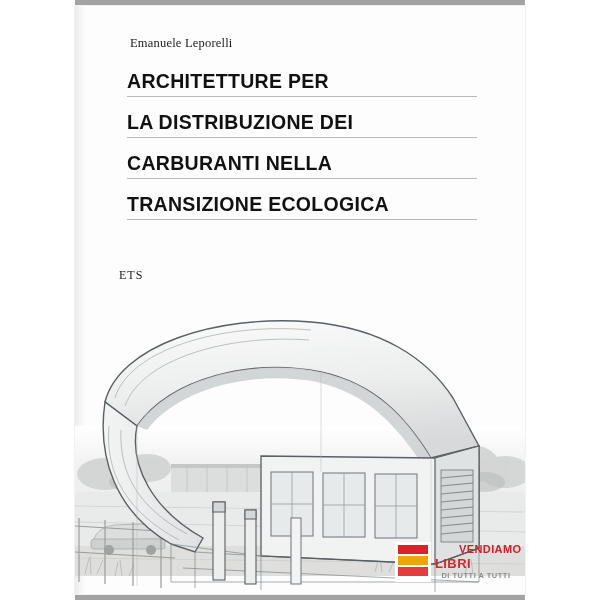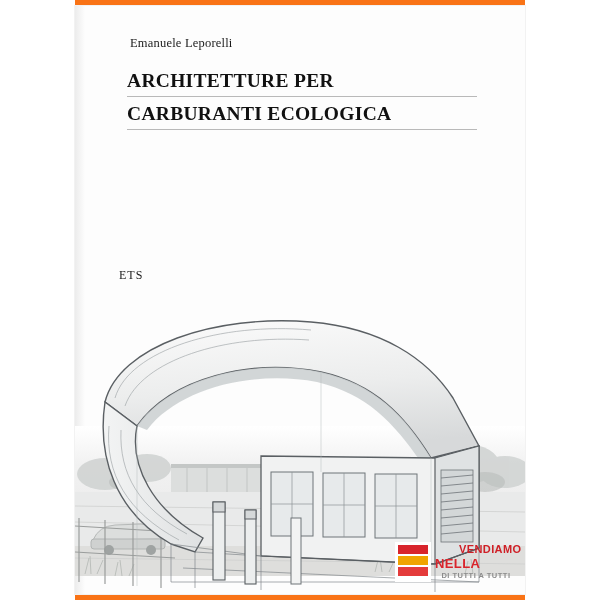--- a/index.html
+++ b/index.html
@@ -10,21 +10,21 @@
   body {
     width: 600px;
     height: 600px;
     font-family: "Liberation Sans", sans-serif;
     overflow: hidden;
   }
   .page {
     position: relative;
     width: 600px;
     height: 600px;
-    background: #f97316;
+    background: #a3a3a3;
   }
   
   .cover {
     position: absolute;
     left: 75px;
     top: 6px;
     width: 450px;
     height: 588px;
     background: #fdfdfd;
     overflow: hidden;
@@ -48,29 +48,29 @@
     color: #1a1a1a;
     letter-spacing: 0.2px;
   }
   .title-block {
     position: absolute;
     left: 52px;
     top: 62px;
     width: 350px;
   }
   .title-line {
-    font-family: Liberation Serif, serif;
+    font-family: Liberation Sans, sans-serif;
     font-weight: bold;
     font-size: 19.5px;
     line-height: 26px;
     letter-spacing: 0.3px;
     color: #111111;
     border-bottom: 1px solid #b9b9b9;
     padding-bottom: 2px;
-    margin-bottom: 4px;
+    margin-bottom: 12px;
     white-space: nowrap;
   }
   .subtitle {
     position: absolute;
     left: 54px;
     top: 196px;
     width: 330px;
     font-family: "Liberation Serif", serif;
     font-size: 11.5px;
     line-height: 16px;
@@ -167,21 +167,23 @@
   <div class="left-gutter"></div>
   <div class="right-gutter"></div>
 
   <div class="cover">
     <div class="spine"></div>
 
     <div class="author">Emanuele Leporelli</div>
 
     <div class="title-block">
       <div class="title-line">ARCHITETTURE PER</div>
-      <div class="title-line">CARBURANTI ECOLOGICA</div>
+      <div class="title-line">LA DISTRIBUZIONE DEI</div>
+      <div class="title-line">CARBURANTI NELLA</div>
+      <div class="title-line">TRANSIZIONE ECOLOGICA</div>
     </div>
 
     <div class="subtitle">
     </div>
 
     <div class="publisher">ETS</div>
 
     <div class="illo">
       <svg width="450" height="288" viewBox="0 0 450 288" xmlns="http://www.w3.org/2000/svg">
         <defs>
@@ -342,19 +344,19 @@
     </div>
 
     <div class="watermark">
       <div class="wm-box">
         <div class="wm-bar wm-b1"></div>
         <div class="wm-bar wm-b2"></div>
         <div class="wm-bar wm-b3"></div>
       </div>
       <div class="wm-text">
         <div class="wm-top">VENDIAMO</div>
-        <div class="wm-mid">NELLA</div>
+        <div class="wm-mid">LIBRI</div>
         <div class="wm-bot">DI TUTTI A TUTTI</div>
       </div>
     </div>
 
   </div>
 </div>
 
 </body></html>

